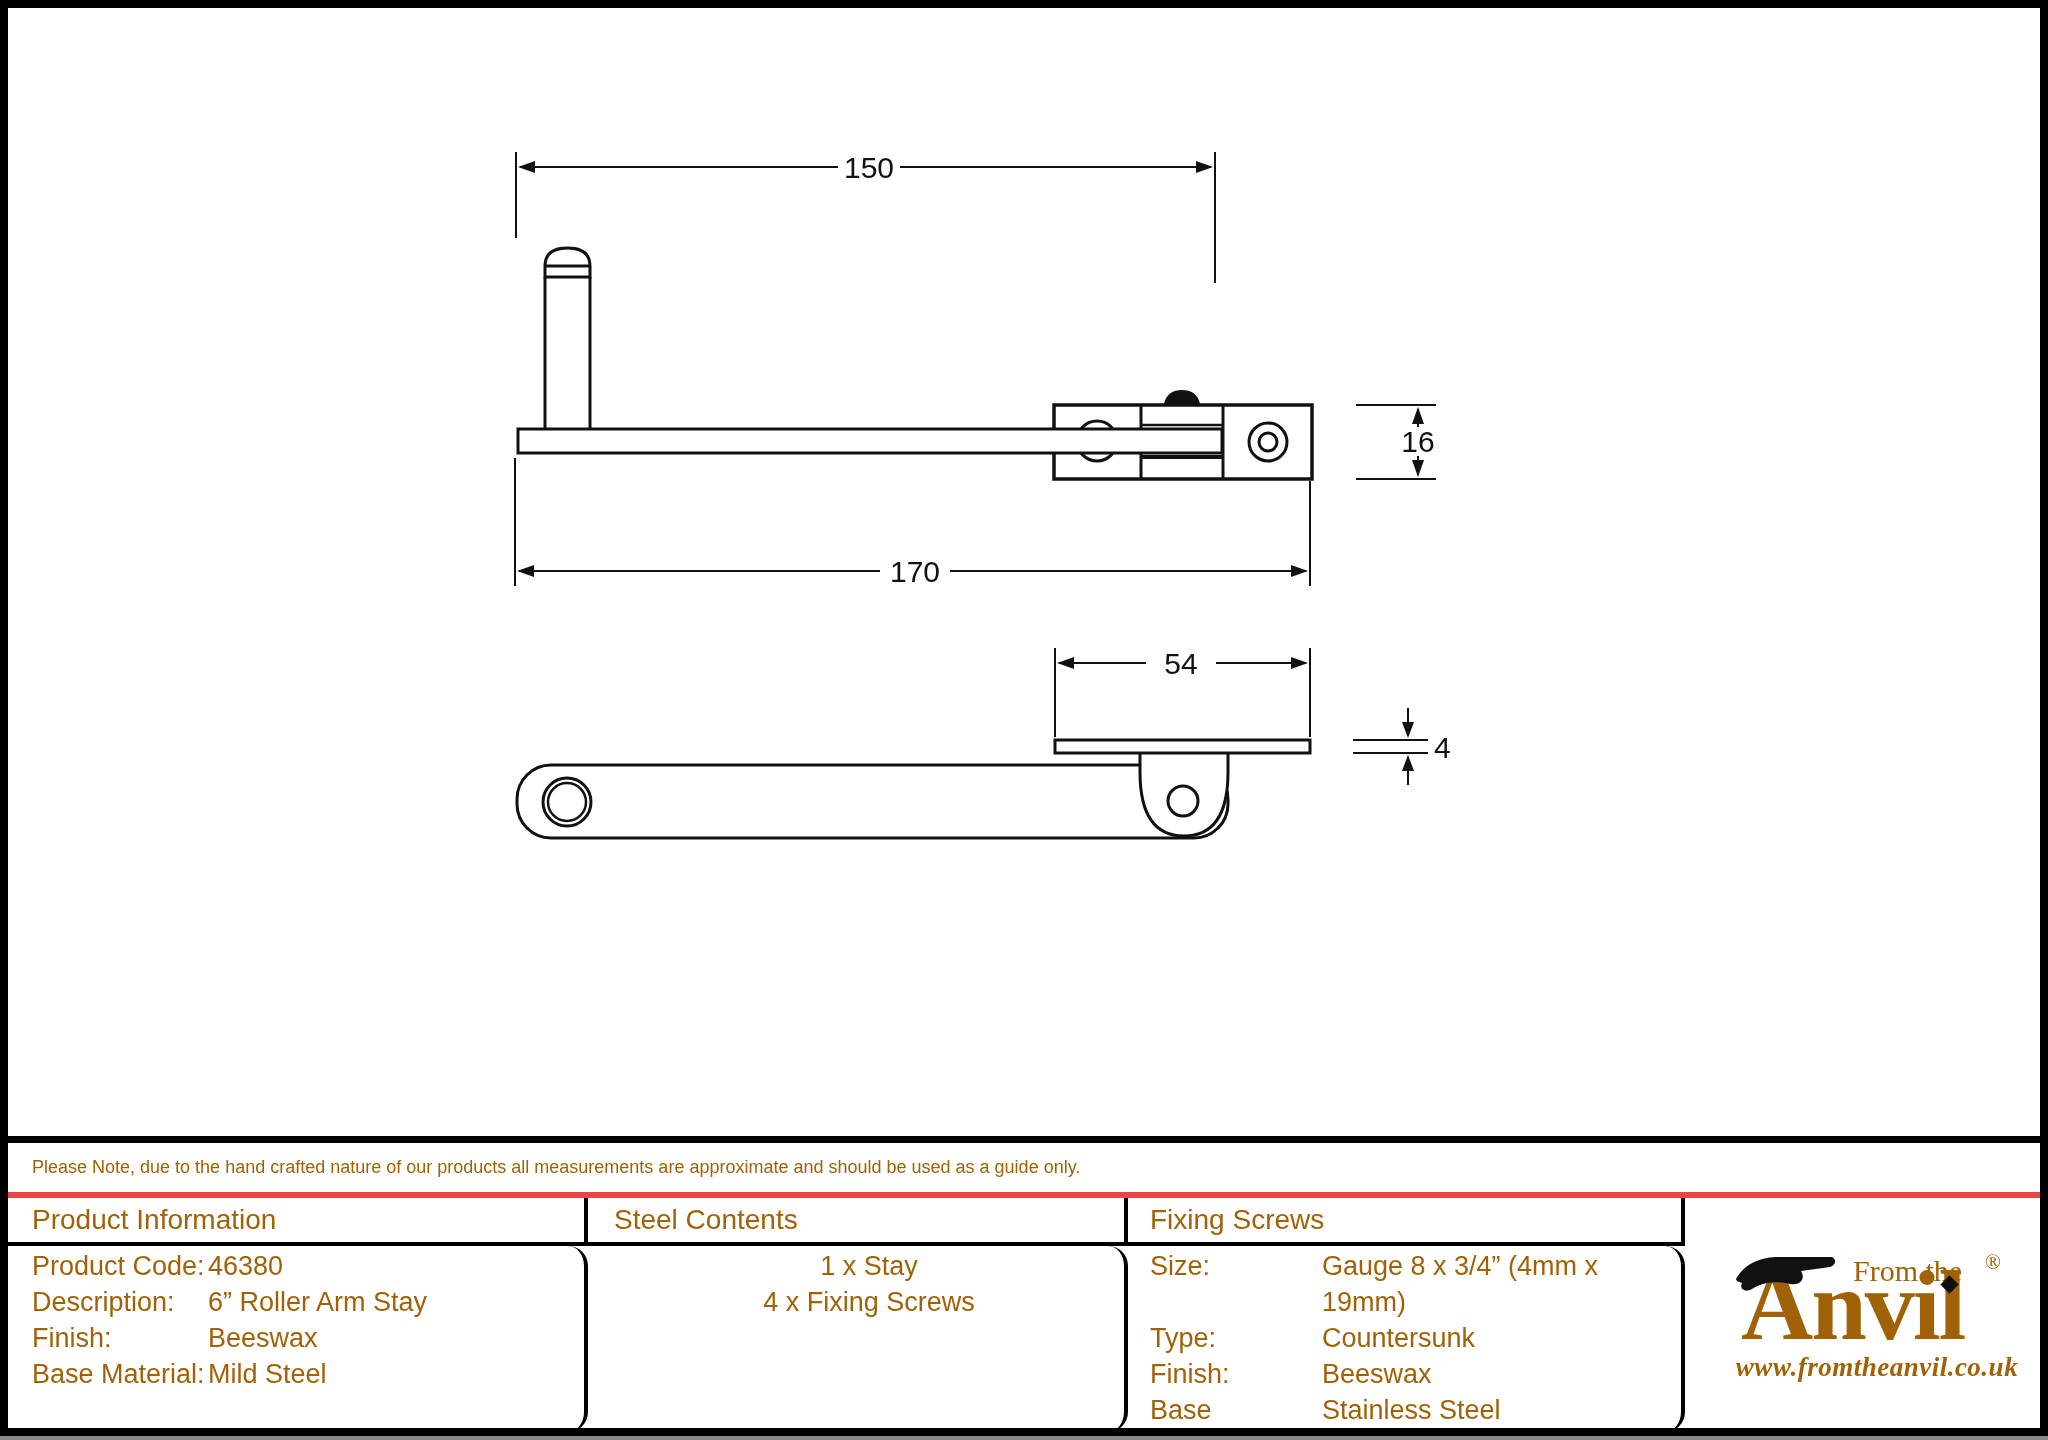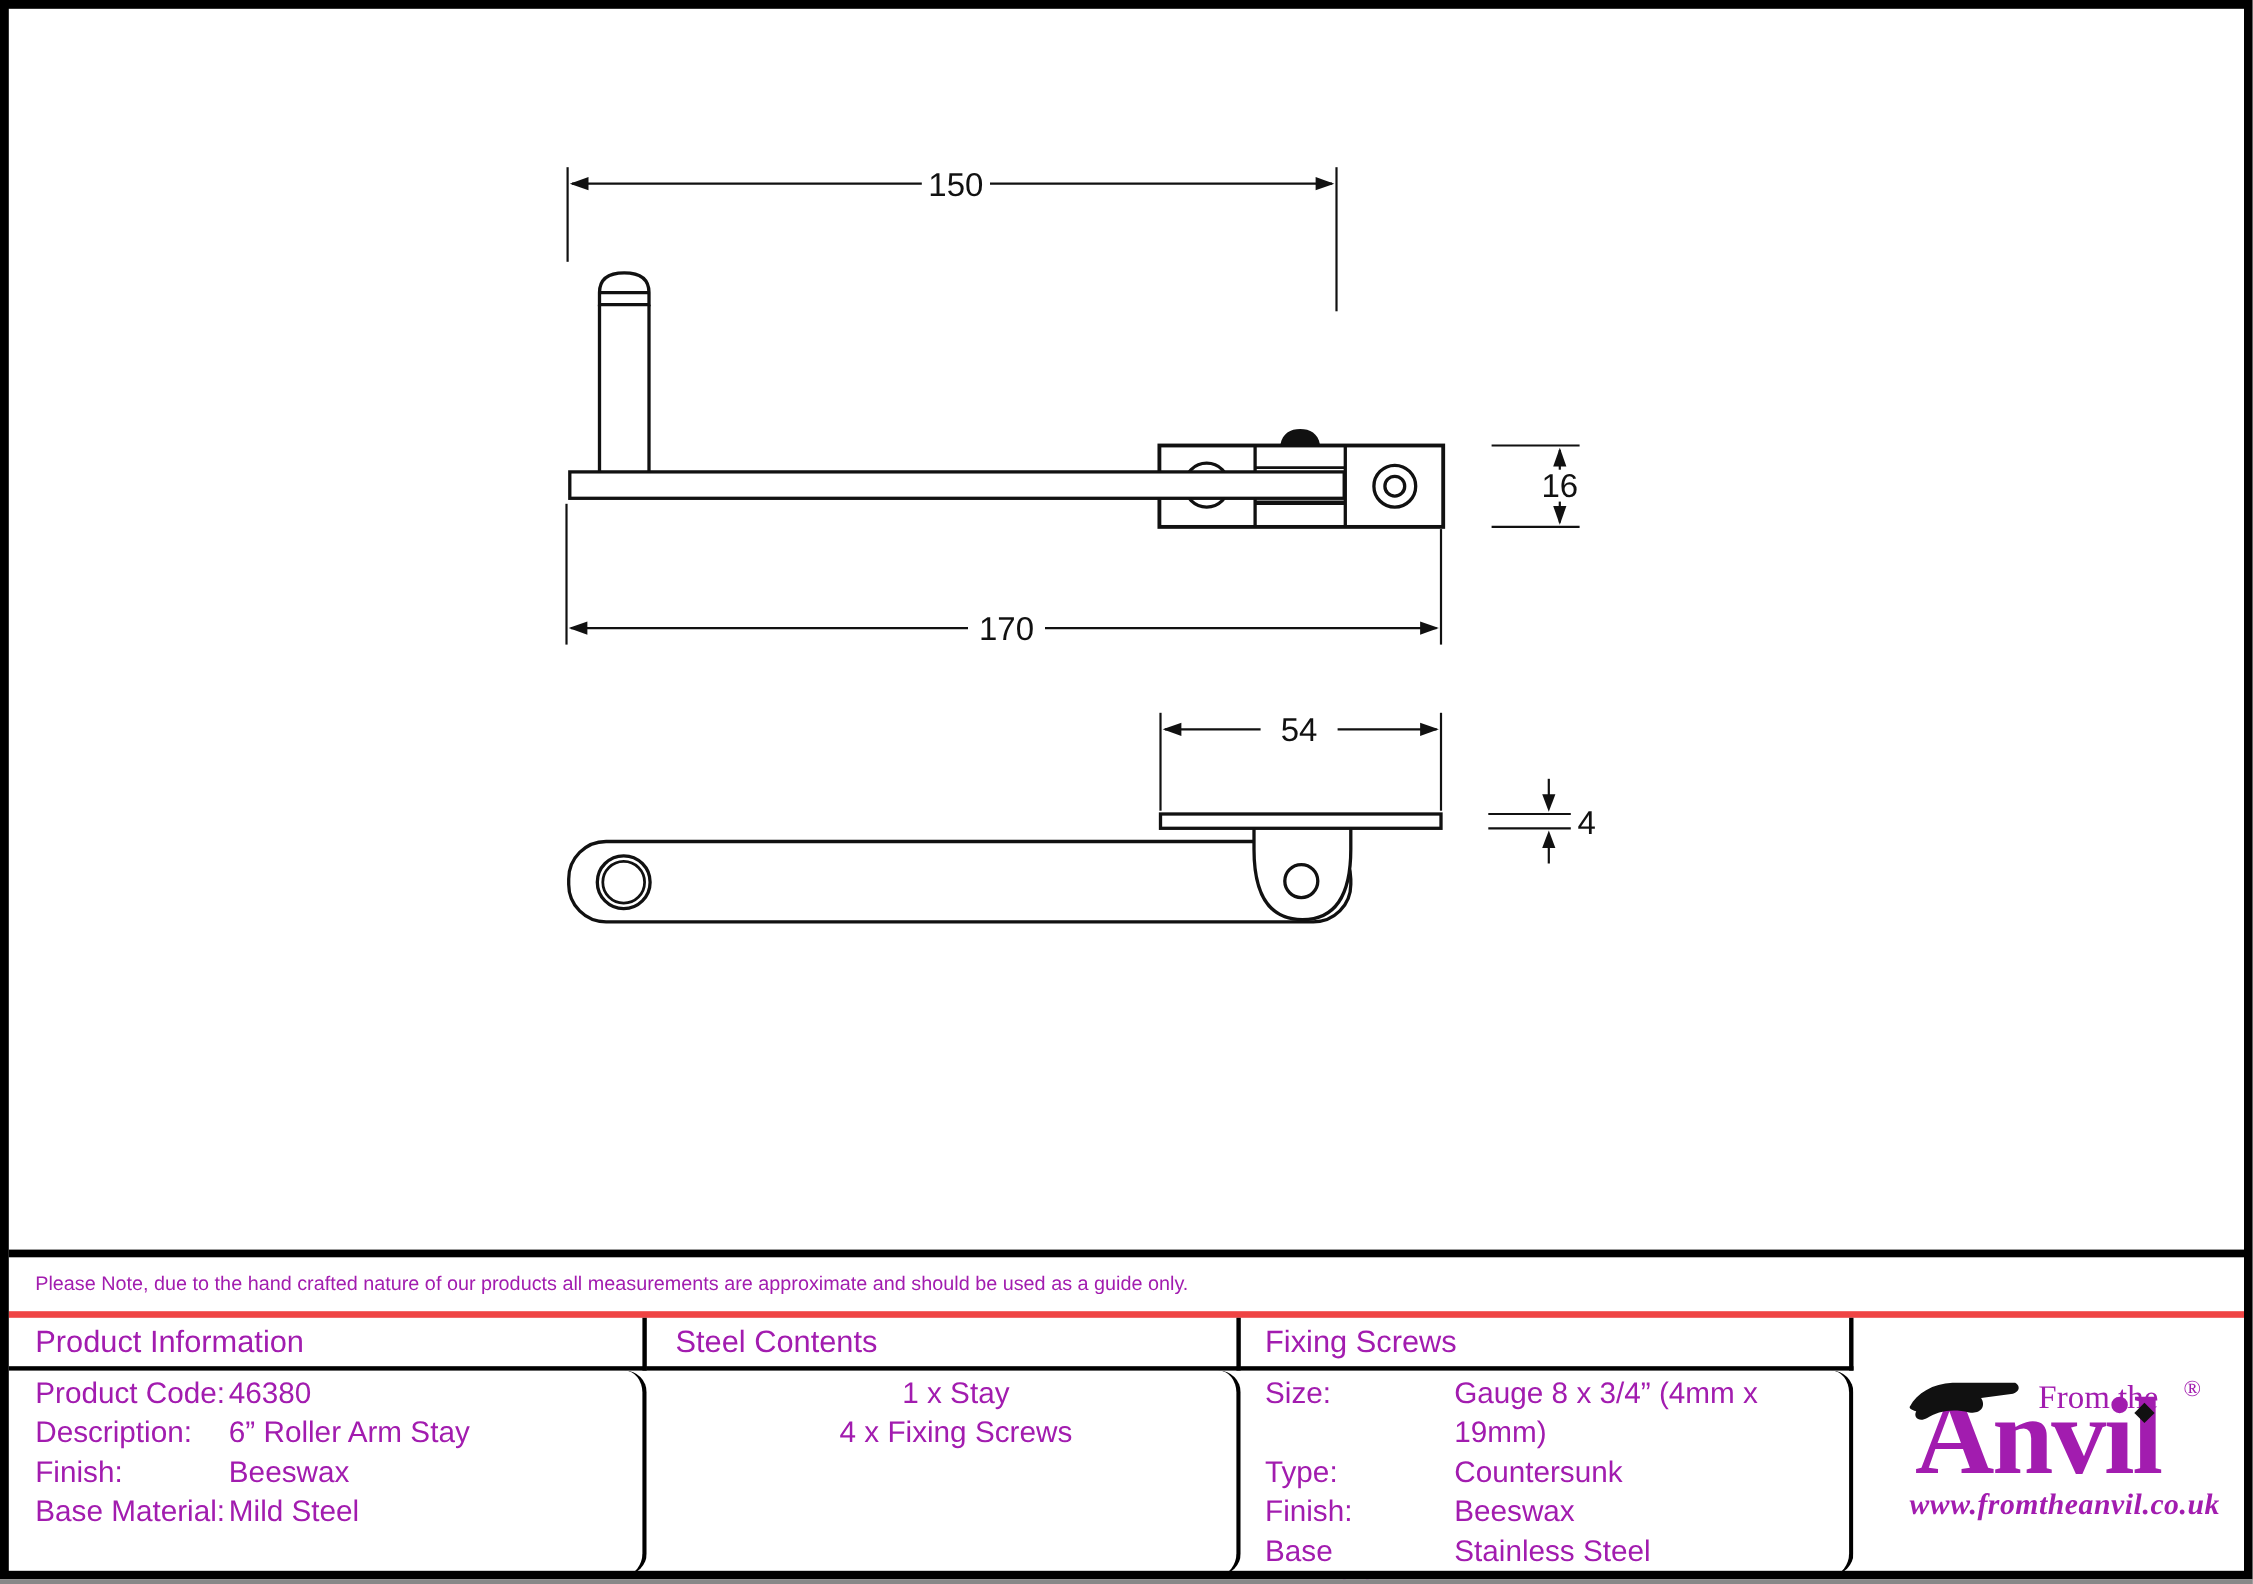--- a/index.html
+++ b/index.html
@@ -2,21 +2,21 @@
 <html><head>
 <meta charset="utf-8">
 <style>
   html, body { margin: 0; padding: 0; background: #888; }
   .sheet {
     position: relative;
     width: 2048px;
     height: 1436px;
     background: #ffffff;
     font-family: "Liberation Sans", sans-serif;
-    color: #a21caf;
+    color: #a16207;
     overflow: hidden;
   }
   .frame {
     position: absolute; inset: 0;
     border: 8px solid #000;
     pointer-events: none;
     z-index: 50;
   }
   #drawing-svg {
     position: absolute; left: 0; top: 0;

